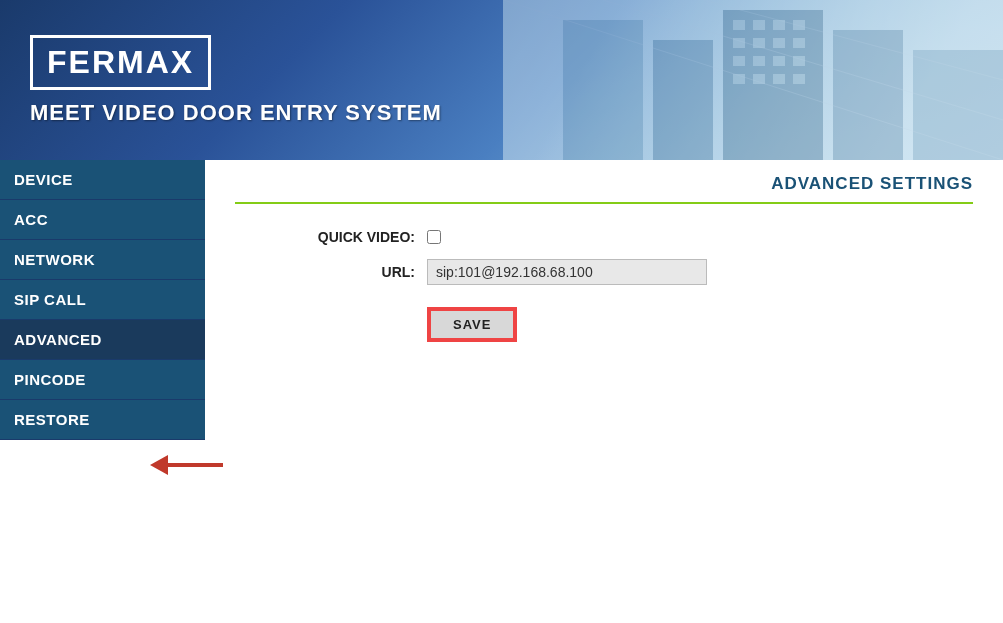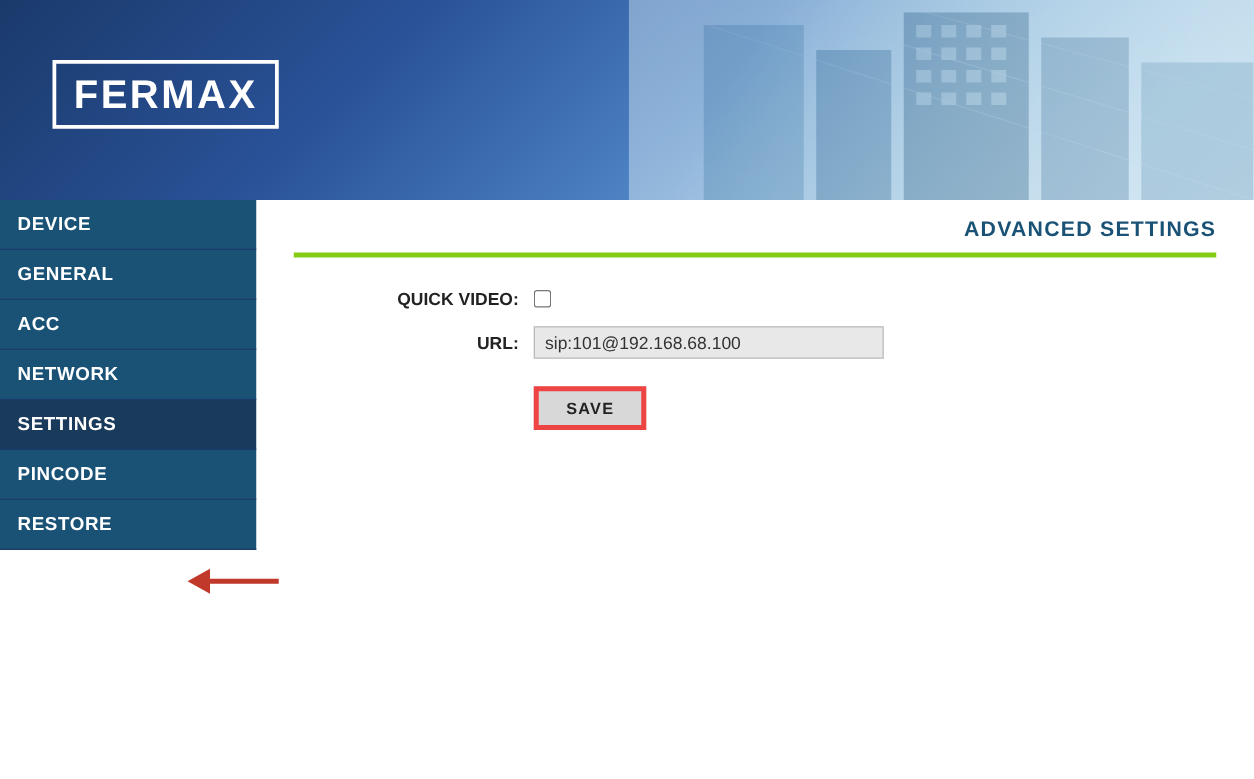--- a/index.html
+++ b/index.html
@@ -6,21 +6,21 @@
     body { font-family: Arial, sans-serif; width: 1003px; height: 623px; overflow: hidden; background: #fff; }
 
     
     .header {
       width: 100%;
       height: 160px;
       background: linear-gradient(135deg, #1a3a6b 0%, #2a5298 30%, #4a7fc1 55%, #7aafd4 75%, #9fc5d8 90%, #b8d4e8 100%);
       position: relative;
       display: flex;
       align-items: center;
-      padding: 20px 42px;
+      padding: 20px 30px;
       overflow: hidden;
     }
 
     .header-bg {
       position: absolute;
       right: 0;
       top: 0;
       width: 500px;
       height: 160px;
       background: linear-gradient(120deg, transparent 20%, rgba(150,190,220,0.5) 40%, rgba(180,210,230,0.7) 60%, rgba(200,225,240,0.8) 80%);
@@ -87,21 +87,21 @@
     .content {
       flex: 1;
       padding: 0 30px 30px 30px;
       position: relative;
     }
 
     .content-header {
       display: flex;
       justify-content: flex-end;
       padding: 14px 0 8px 0;
-      border-bottom: 4px solid #84cc16;
+      border-bottom: 2px solid #84cc16;
       margin-bottom: 25px;
     }
 
     .content-title {
       color: #1a5276;
       font-size: 17px;
       font-weight: 700;
       letter-spacing: 1px;
     }
 
@@ -204,40 +204,41 @@
 
     <line x1="0" y1="0" x2="500" y2="160" stroke="#c8d8e8" stroke-width="1" opacity="0.3"></line>
     <line x1="100" y1="0" x2="500" y2="120" stroke="#c8d8e8" stroke-width="1" opacity="0.3"></line>
     <line x1="200" y1="0" x2="500" y2="80" stroke="#c8d8e8" stroke-width="1" opacity="0.25"></line>
   </svg>
 
   <div class="header-content">
     <div class="logo-box">
       <span class="logo-text">FERMAX</span>
     </div>
+    <div class="tagline">MEET VIDEO DOOR ENTRY SYSTEM</div>
   </div>
 </div>
 
 <div class="main-layout">
 
   <div class="sidebar">
     <div class="sidebar-item">
       <span>DEVICE</span>
     </div>
     <div class="sidebar-item">
-      <span>GENERAL</span>
-    </div>
-    <div class="sidebar-item">
       <span>ACC</span>
     </div>
     <div class="sidebar-item">
       <span>NETWORK</span>
     </div>
+    <div class="sidebar-item">
+      <span>SIP CALL</span>
+    </div>
     <div class="sidebar-item active">
-      <span>SETTINGS</span>
+      <span>ADVANCED</span>
     </div>
     <div class="sidebar-item">
       <span>PINCODE</span>
     </div>
     <div class="sidebar-item">
       <span>RESTORE</span>
     </div>
   </div>
 
   <div class="content">

